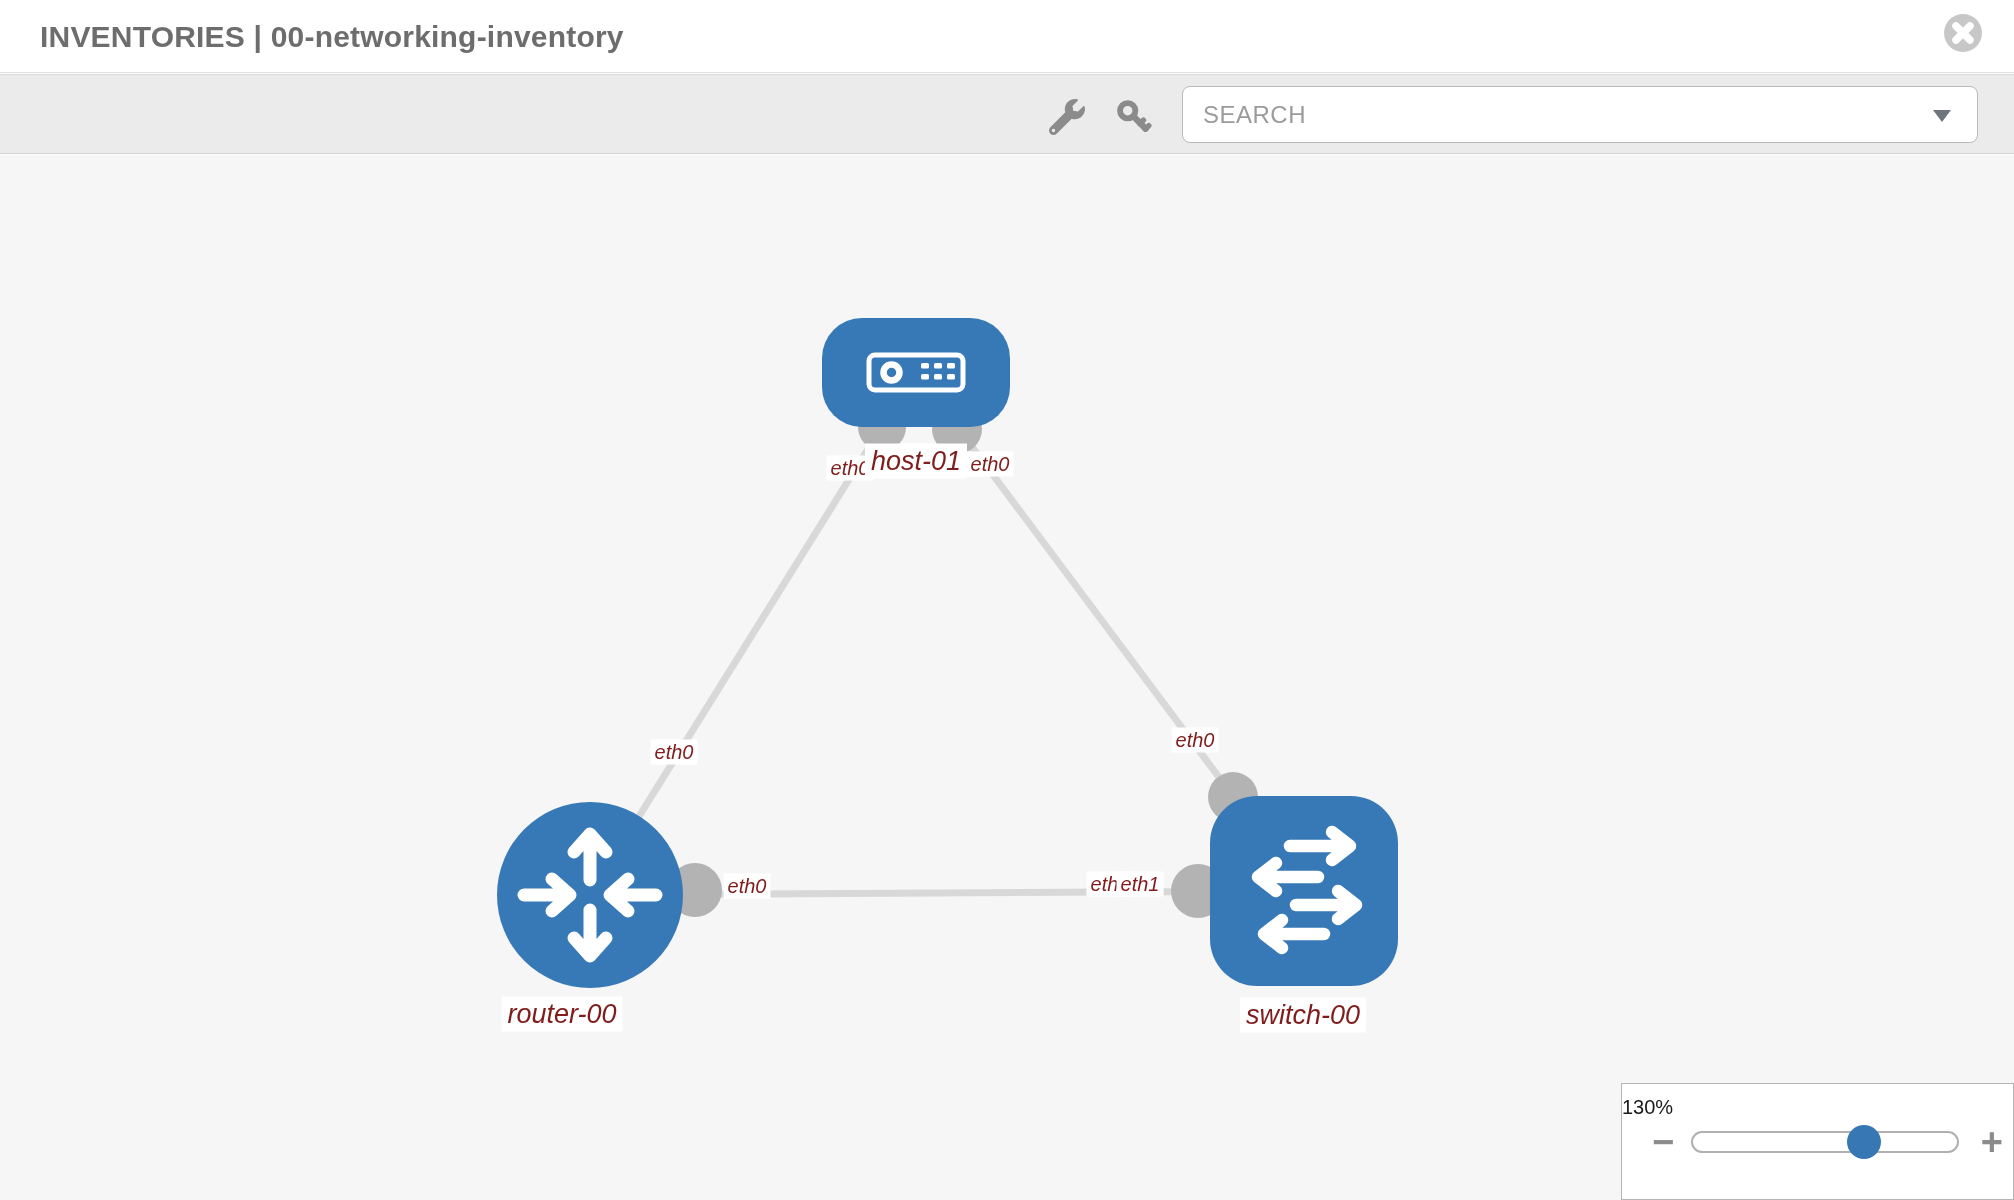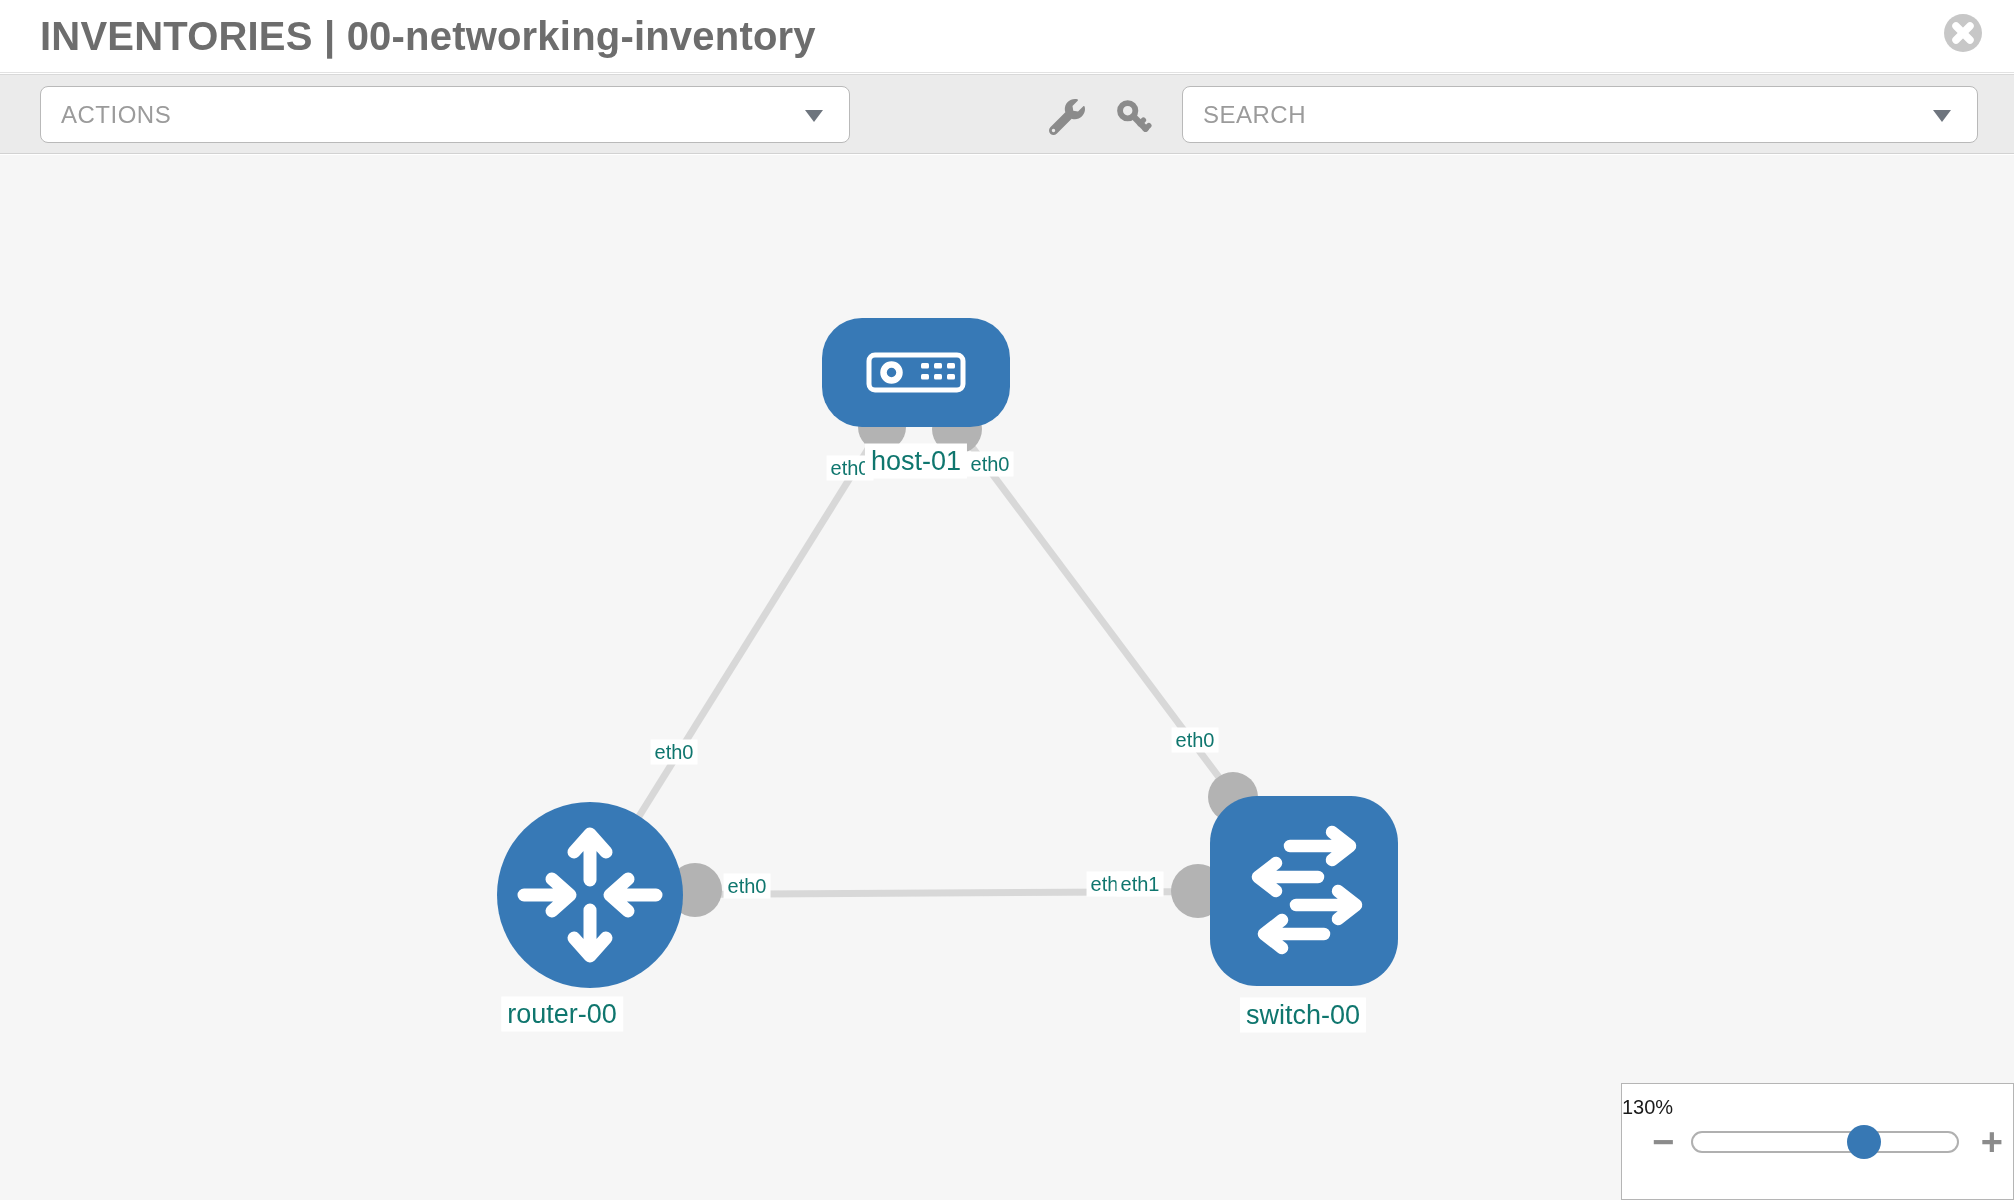--- a/index.html
+++ b/index.html
@@ -4,21 +4,21 @@
 <style>
   * { margin:0; padding:0; box-sizing:border-box; }
   html,body { width:2014px; height:1200px; overflow:hidden; background:#fff;
               font-family:"Liberation Sans","DejaVu Sans",sans-serif; }
   .stage { position:relative; width:2014px; height:1200px; }
 
   
   .header { position:absolute; left:0; top:0; width:2014px; height:73px; background:#fff;
             border-bottom:1px solid #e2e2e2; }
   .header-title { position:absolute; left:40px; top:0; height:73px; line-height:73px;
-                  font-size:40px; font-weight:bold; color:#6d6d6d; letter-spacing:.2px; }
+                  font-size:30px; font-weight:bold; color:#6d6d6d; letter-spacing:.2px; }
   .close-btn { position:absolute; right:32px; top:14px; width:38px; height:38px; cursor:pointer; }
 
   
   .toolbar { position:absolute; left:0; top:74px; width:2014px; height:80px; background:#ebebeb;
              border-top:1px solid #d9d9d9; border-bottom:1px solid #d2d2d2; }
   .combo { position:absolute; top:11px; height:57px; background:#fff;
            border:1.5px solid #b9b9b9; border-radius:8px; cursor:pointer;
            display:flex; align-items:center; }
   .combo-actions { left:40px; width:810px; }
   .combo-search  { left:1182px; width:796px; }
@@ -29,21 +29,21 @@
   .tool-icon-btn { position:absolute; top:24px; width:36px; height:36px; cursor:pointer; }
   .tool-icon-wrench { left:1049px; }
   .tool-icon-key { left:1116px; }
 
   
   .canvas { position:absolute; left:0; top:155px; width:2014px; height:1045px; background:#f6f6f6; }
   .topo-svg { position:absolute; left:0; top:0; width:2014px; height:1200px; }
 
   
   .node-label, .if-label { position:absolute; transform:translate(-50%,-50%);
-                           background:#fff; color:#0f766e; white-space:nowrap; }
+                           background:#fff; color:#7f1d1d; white-space:nowrap;font-style:italic; }
   .node-label { font-size:27px; padding:2px 6px; z-index:6; }
   .if-label   { font-size:20px; padding:1px 4px; z-index:4; }
   .if-label.behind { z-index:3; }
   .if-label.front  { z-index:4; }
 
   
   .zoom-panel { position:absolute; left:1621px; top:1083px; width:393px; height:117px;
                 background:#fff; border:1px solid #b5b5b5; }
   .zoom-level { position:absolute; left:0; top:12px; width:100%; text-align:left;
                 font-size:20px; color:#1a1a1a; }
@@ -66,24 +66,20 @@
     <div class="close-btn">
       <svg width="38" height="38" viewBox="0 0 38 38">
         <circle cx="19" cy="19" r="19" fill="#c7c7c7"></circle>
         <line x1="12" y1="12" x2="26" y2="26" stroke="#fff" stroke-width="7.5" stroke-linecap="round"></line>
         <line x1="26" y1="12" x2="12" y2="26" stroke="#fff" stroke-width="7.5" stroke-linecap="round"></line>
       </svg>
     </div>
   </div>
 
   <div class="toolbar">
-    <div class="combo combo-actions">
-      <span class="combo-label">ACTIONS</span>
-      <span class="caret"></span>
-    </div>
 
     <div class="tool-icon-btn tool-icon-wrench">
       <svg width="36" height="36" viewBox="0 0 512 512">
         <path fill="#8b8b8b" d="M507.73 109.1c-2.24-9.03-13.54-12.09-20.12-5.51l-74.36 74.36-67.88-11.31-11.31-67.88 74.36-74.36c6.62-6.62 3.43-17.9-5.66-20.16-47.38-11.74-99.55.91-136.58 37.93-39.64 39.64-50.55 97.1-34.05 147.2L18.74 402.76c-24.99 24.99-24.99 65.51 0 90.5 24.99 24.99 65.51 24.99 90.5 0l213.21-213.21c50.12 16.71 107.47 5.68 147.37-34.22 37.07-37.07 49.7-89.32 37.91-136.73zM64 472c-13.25 0-24-10.75-24-24 0-13.26 10.75-24 24-24s24 10.74 24 24c0 13.25-10.75 24-24 24z"></path>
       </svg>
     </div>
 
     <div class="tool-icon-btn tool-icon-key">
       <svg width="36" height="36" viewBox="0 0 40 40">
         <circle cx="13" cy="13" r="8.5" fill="none" stroke="#8b8b8b" stroke-width="6.5"></circle>

